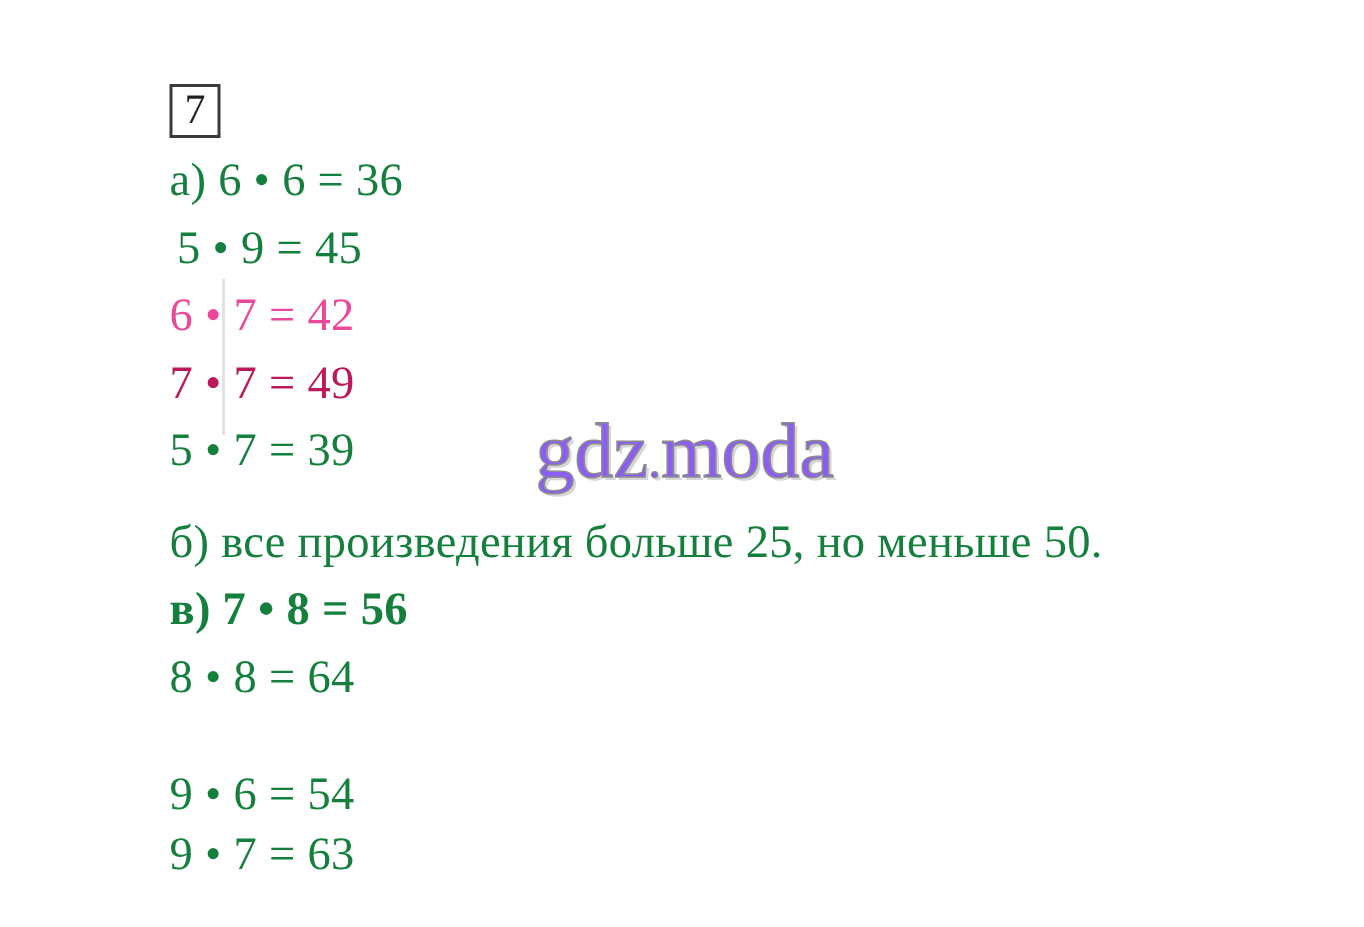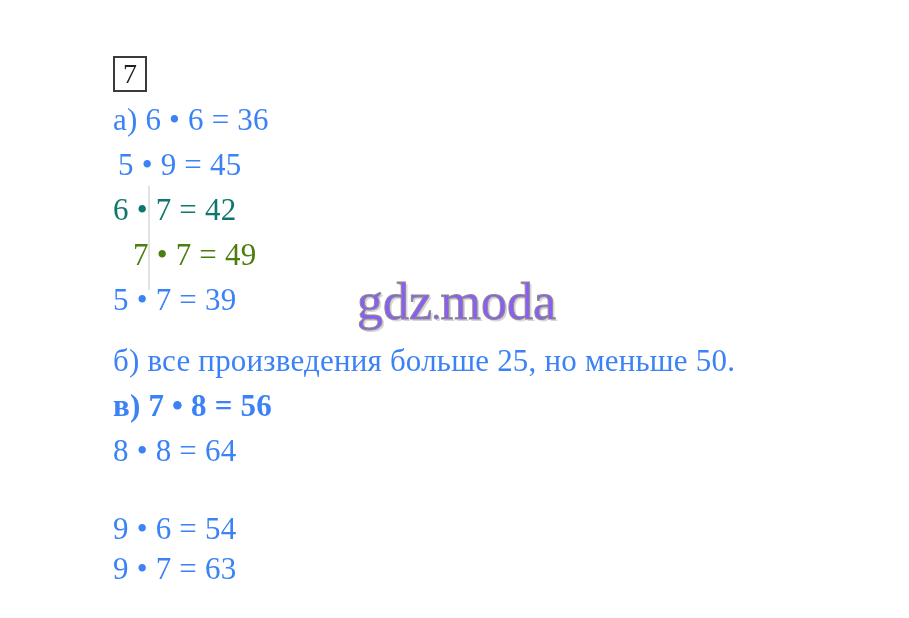--- a/index.html
+++ b/index.html
@@ -43,25 +43,25 @@
   }
 
   
   .line {
     position: absolute;
     font-size: 31px;
     line-height: 1.05;
     white-space: pre;
     letter-spacing: 0.2px;
     font-family: "Liberation Serif", serif;
-    color: #3b82f6;
+    color: #15803d;
   }
 
-  .faded-1 { color: #0f766e; }
-  .faded-2 { color: #4d7c0f; margin-left: 20px; }
+  .faded-1 { color: #ec4899; }
+  .faded-2 { color: #be185d; }
 
   .l-a  { left: 113px; top: 104px; }
   .l-b  { left: 118px; top: 149px; }
   .l-c  { left: 113px; top: 194px; }
   .l-d  { left: 113px; top: 239px; }
   .l-e  { left: 113px; top: 284px; }
   .l-f  { left: 113px; top: 345px; }
   .l-g  { left: 113px; top: 390px; font-weight: bold; }
   .l-h  { left: 113px; top: 435px; }
   .l-i  { left: 113px; top: 480px; margin-top: 33px; }

